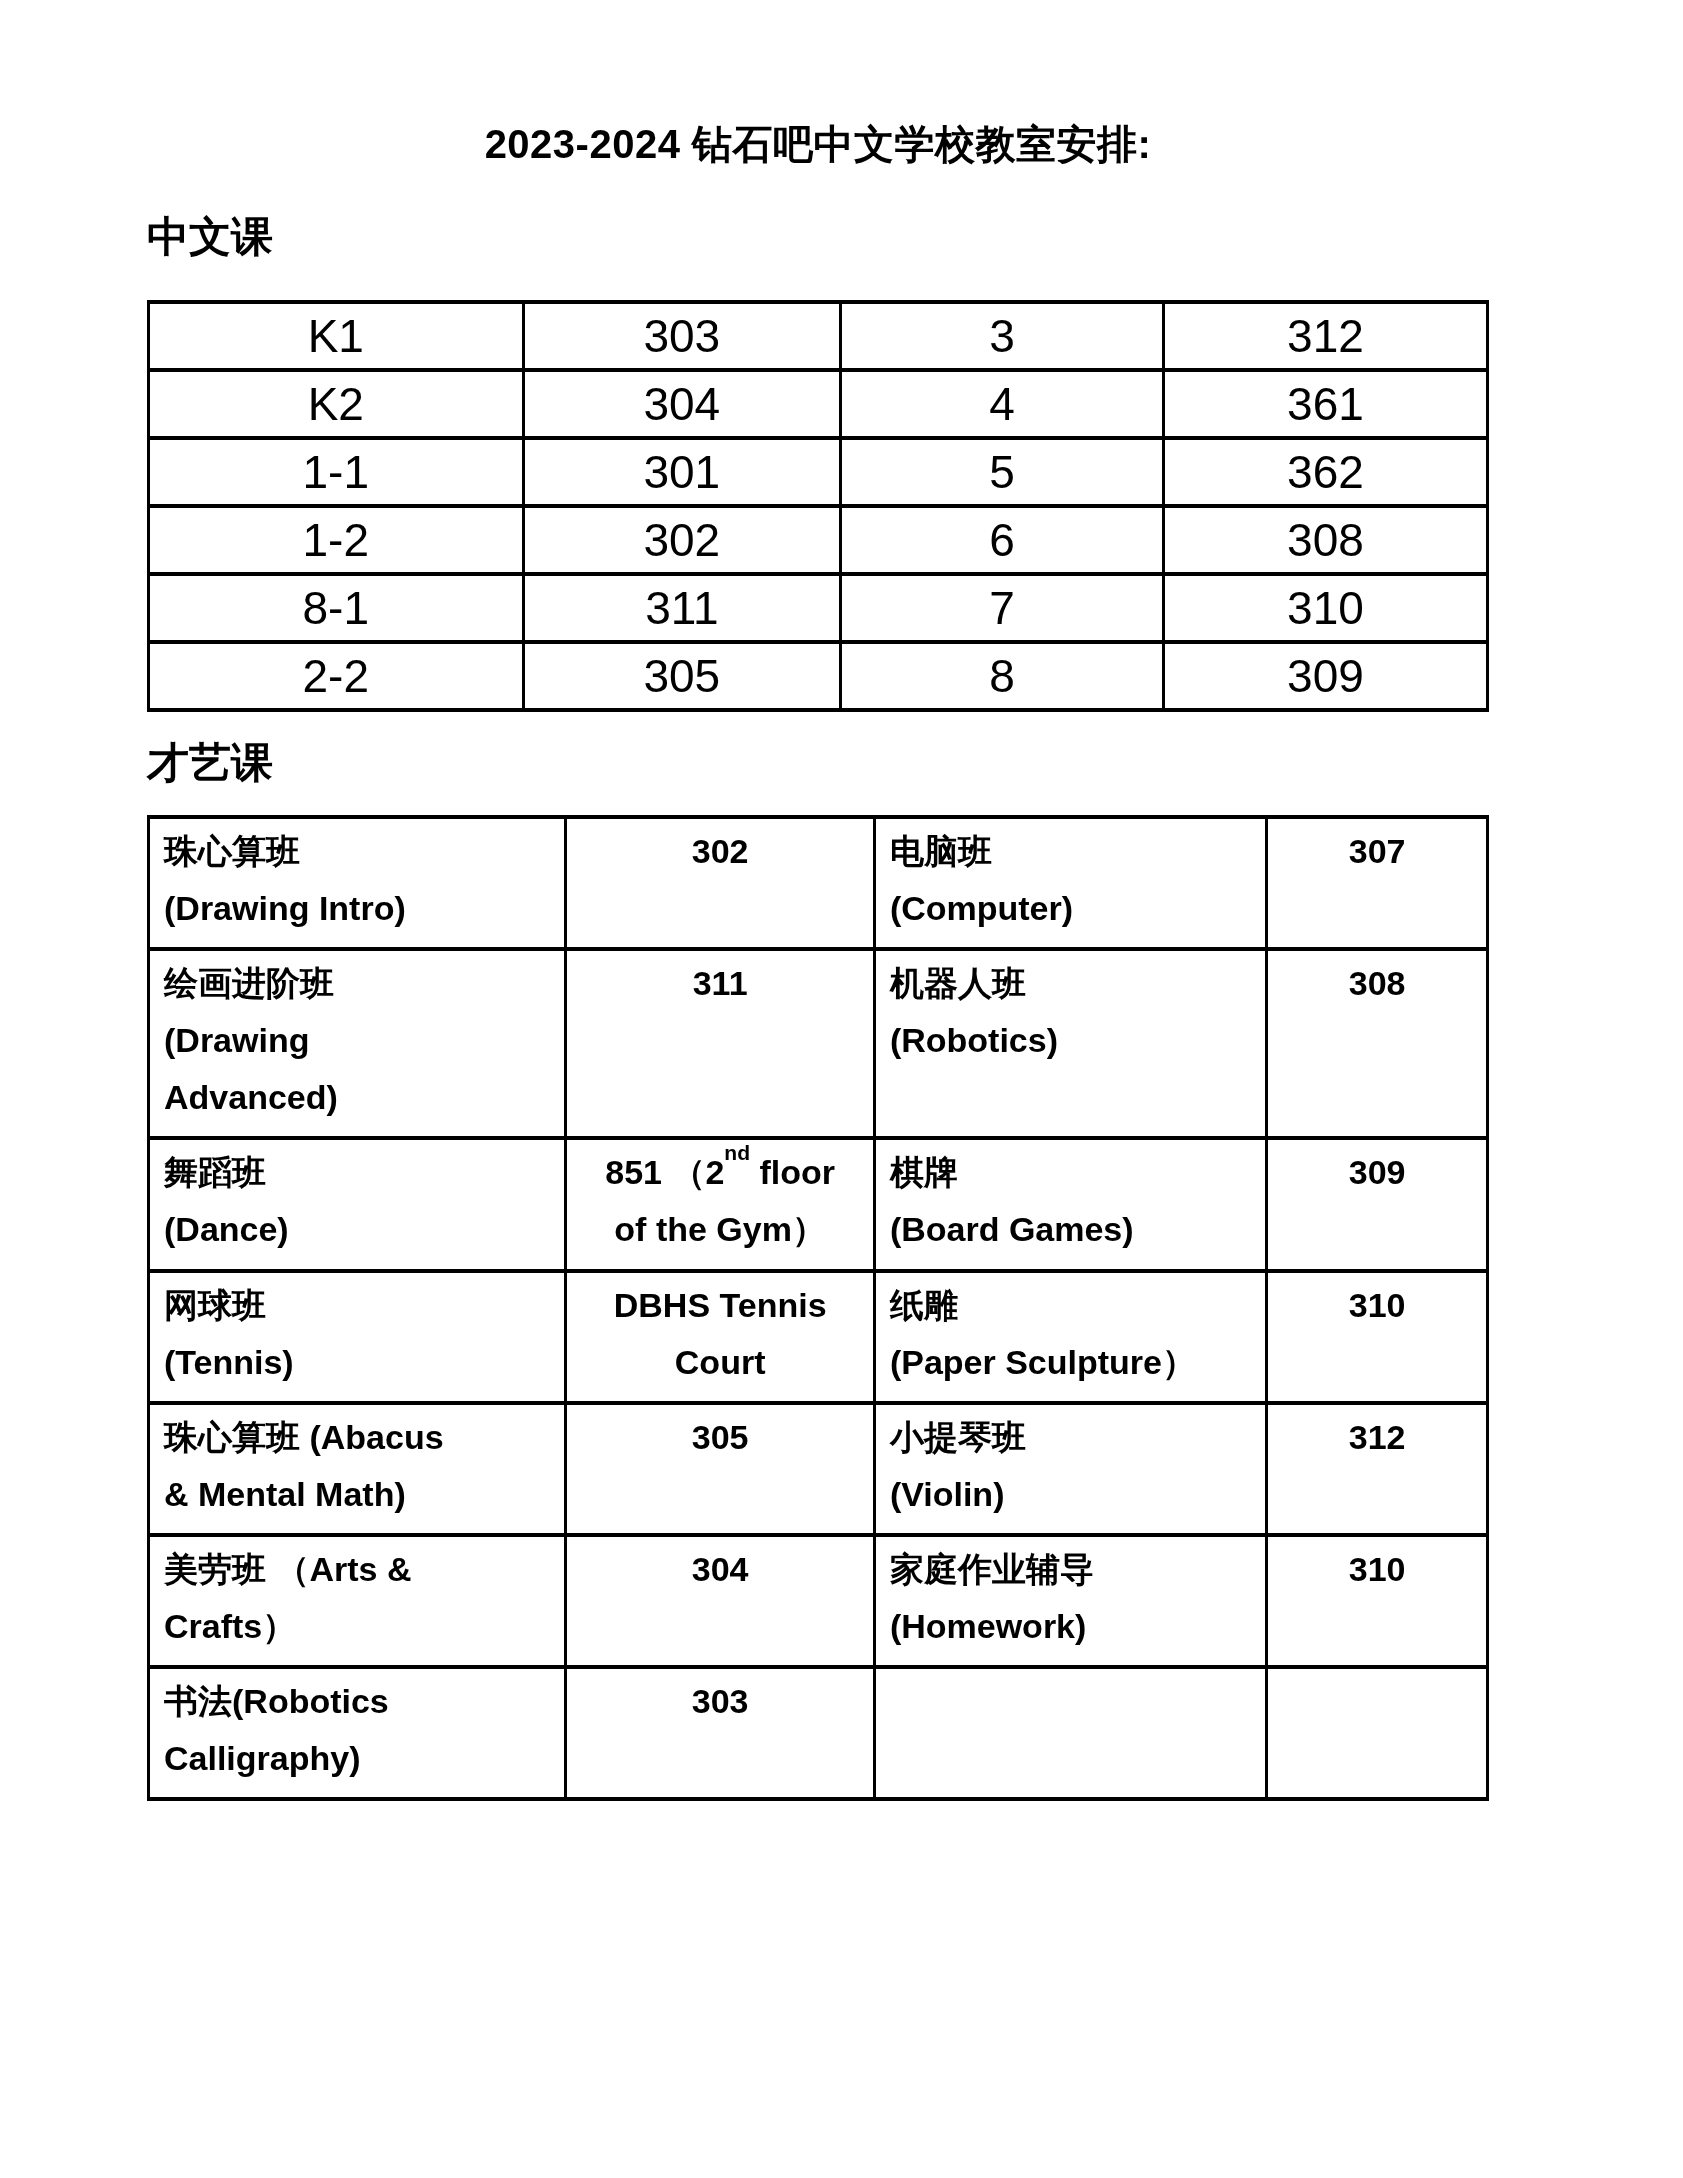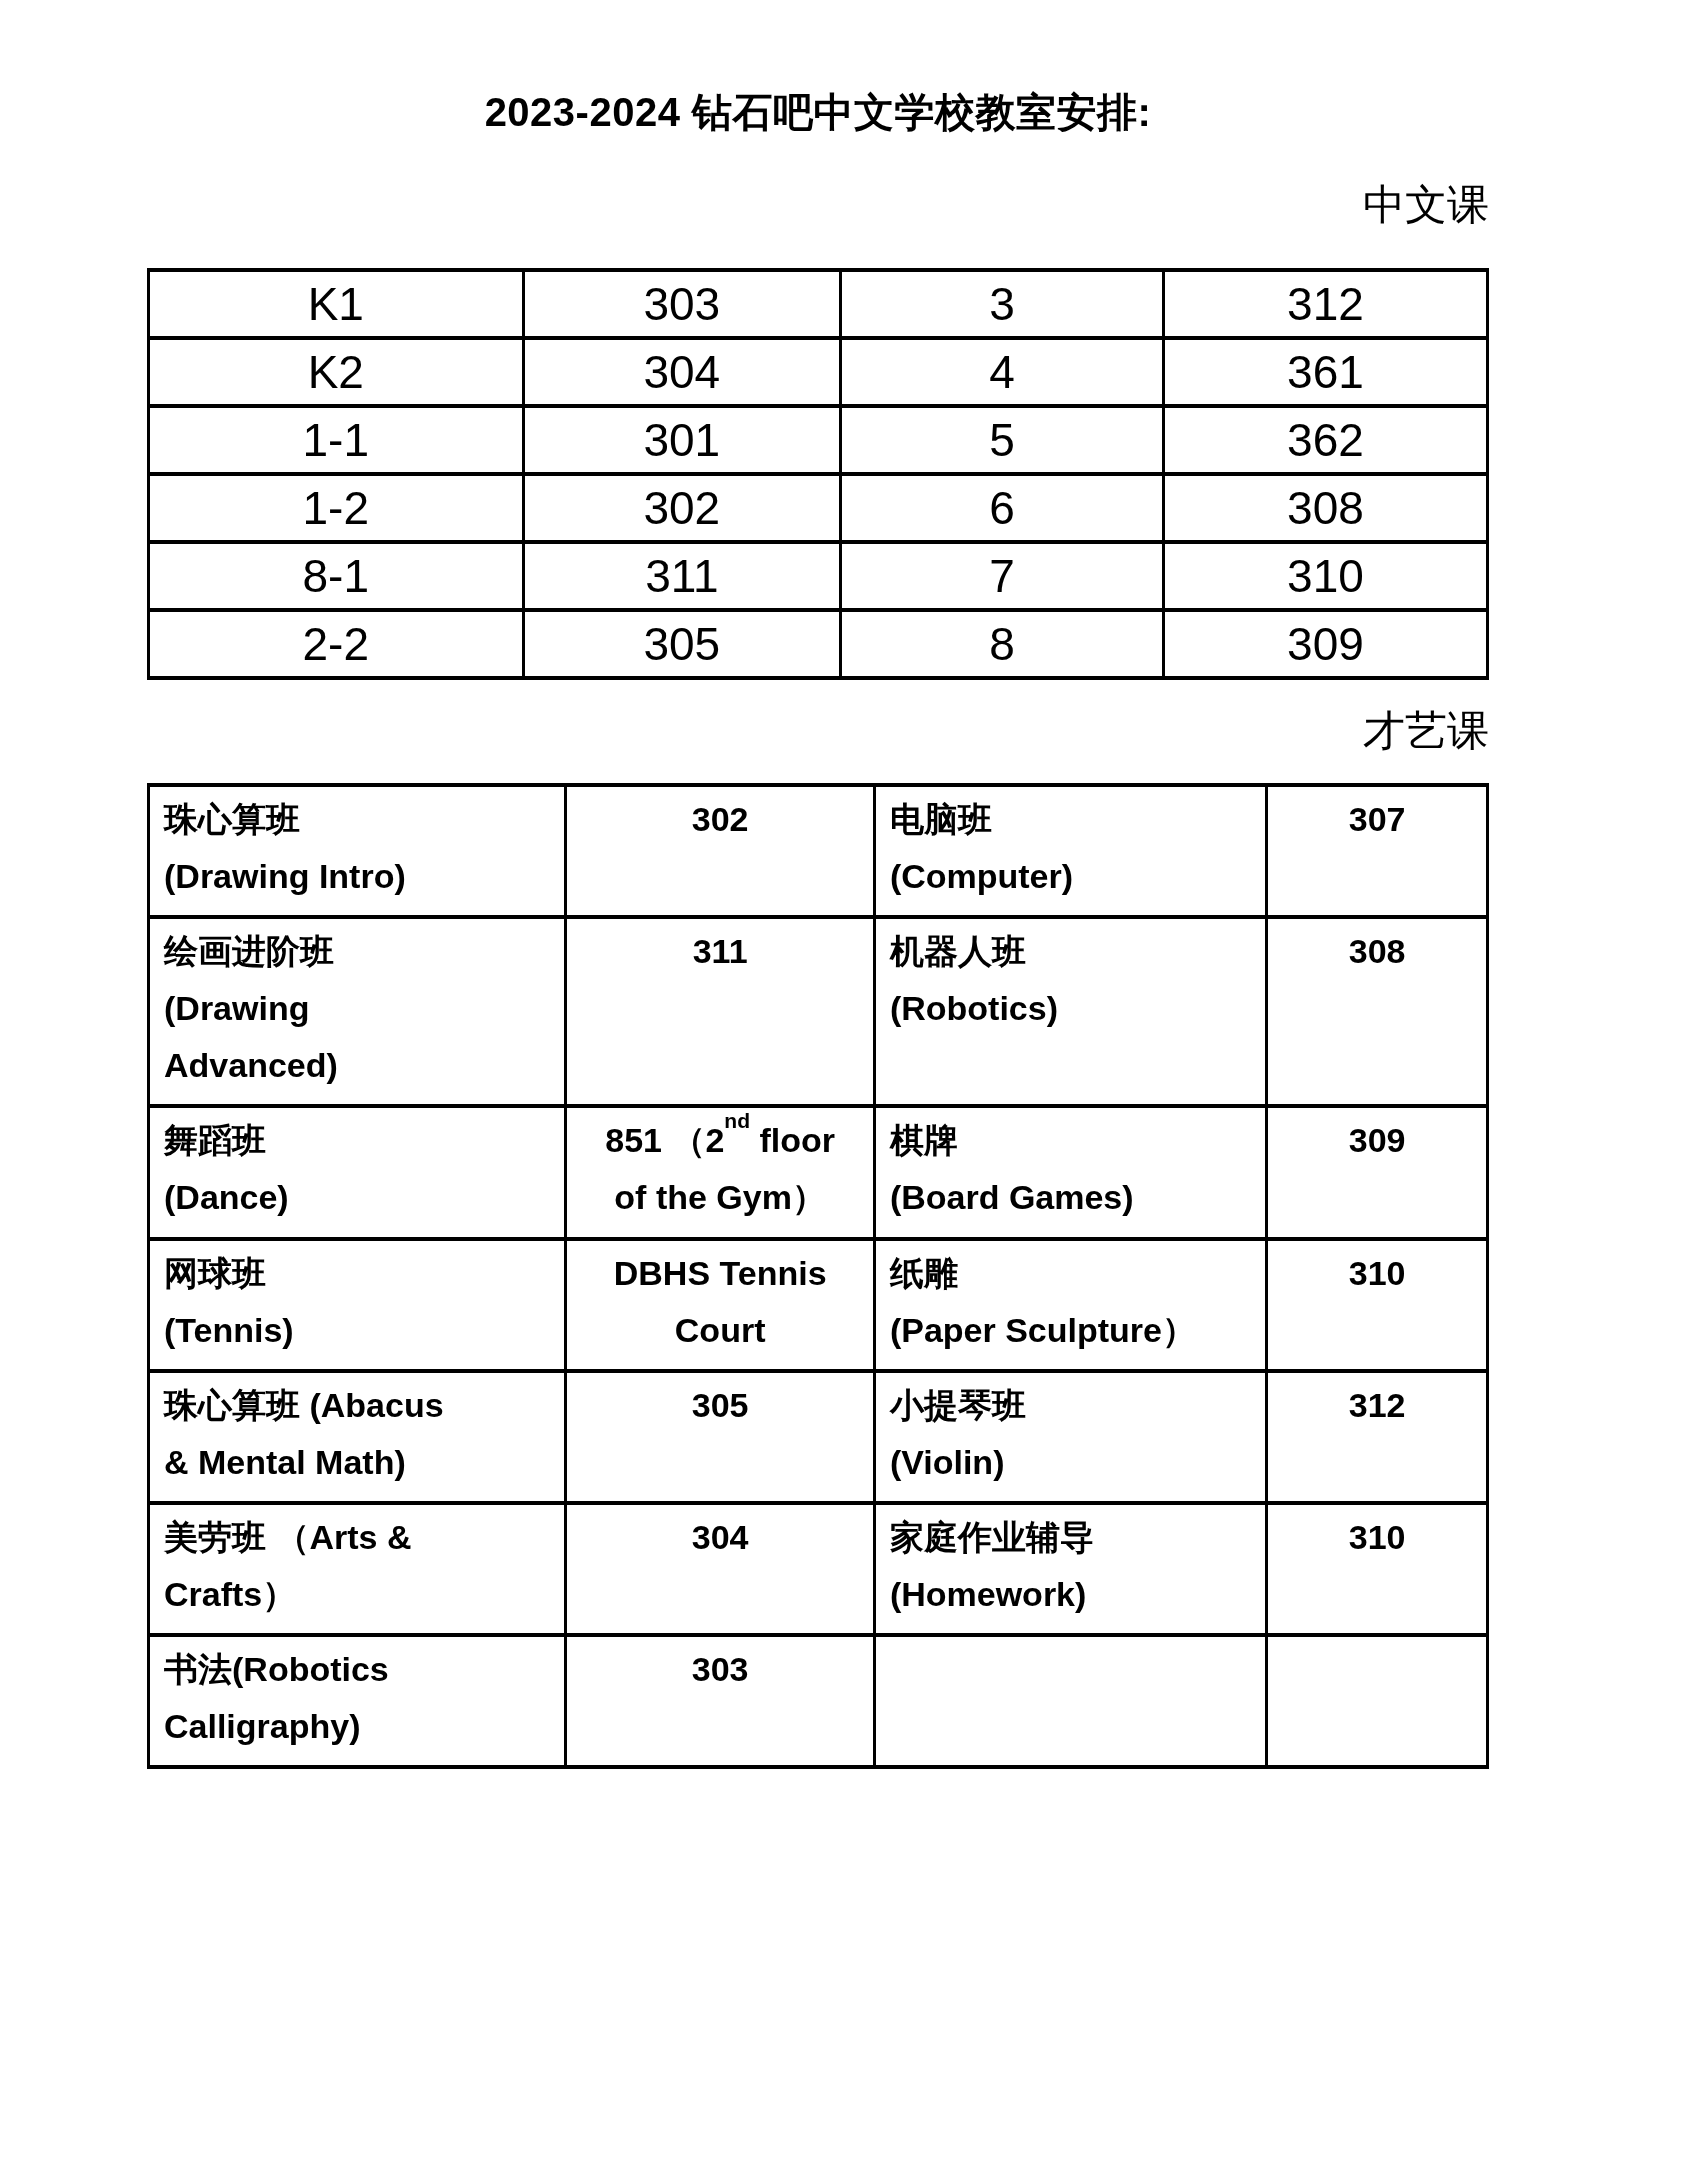--- a/index.html
+++ b/index.html
@@ -1,28 +1,28 @@
 <!DOCTYPE html>
 <html><head>
 <meta charset="utf-8">
 <style>
   html,body{margin:0;padding:0;}
   body{
     width:1683px;height:2178px;background:#ffffff;
     font-family:"Liberation Sans", sans-serif;color:#000;
   }
   .content{
-    width:1342px;margin-left:147px;padding-top:88px;
+    width:1342px;margin-left:147px;padding-top:120px;
   }
   .doc-title{
     text-align:center;font-size:40px;font-weight:bold;line-height:1.2;
     letter-spacing:0.5px;
   }
   .section-title{
-    text-align:right;font-size:42px;font-weight:normal;line-height:1.2;
+    text-align:left;font-size:42px;font-weight:bold;line-height:1.2;
   }
   .s1{margin-top:44px;}
   .s2{margin-top:26px;margin-bottom:26px;}
   table{border-collapse:collapse;width:100%;table-layout:fixed;margin-top:38px;border-radius:9px;}
   table.talent{margin-top:0;}
   td{
     border:3px solid #000;
     border-top-width:4px;border-bottom-width:4px;
     overflow:hidden;
   }

